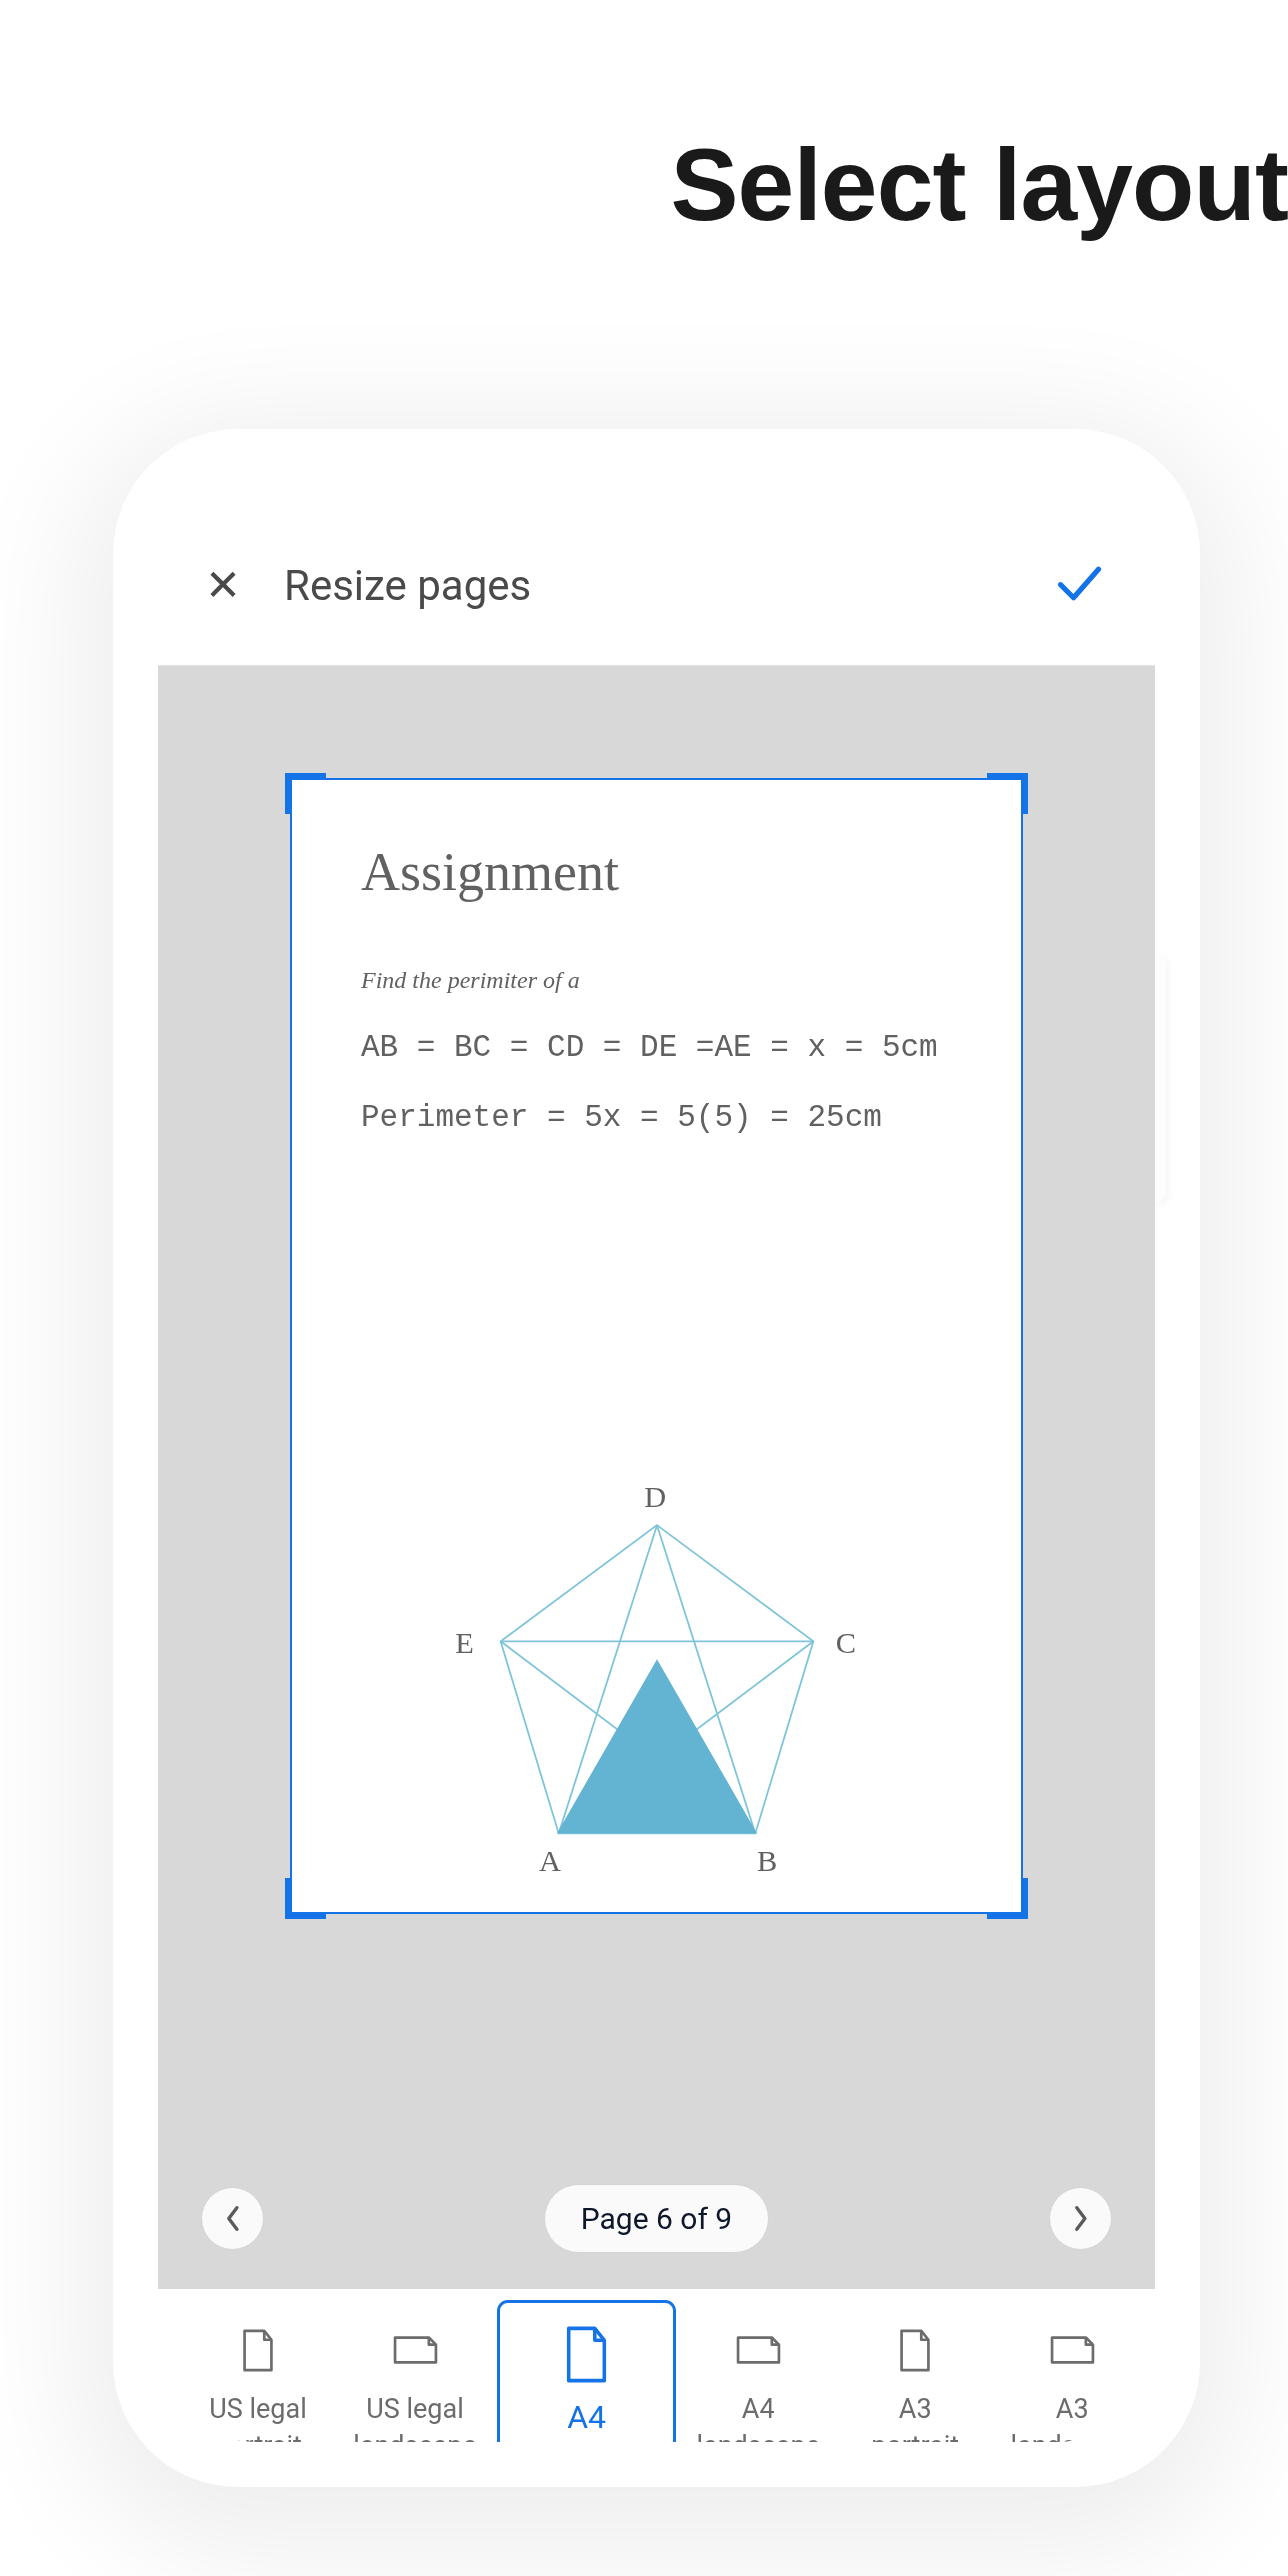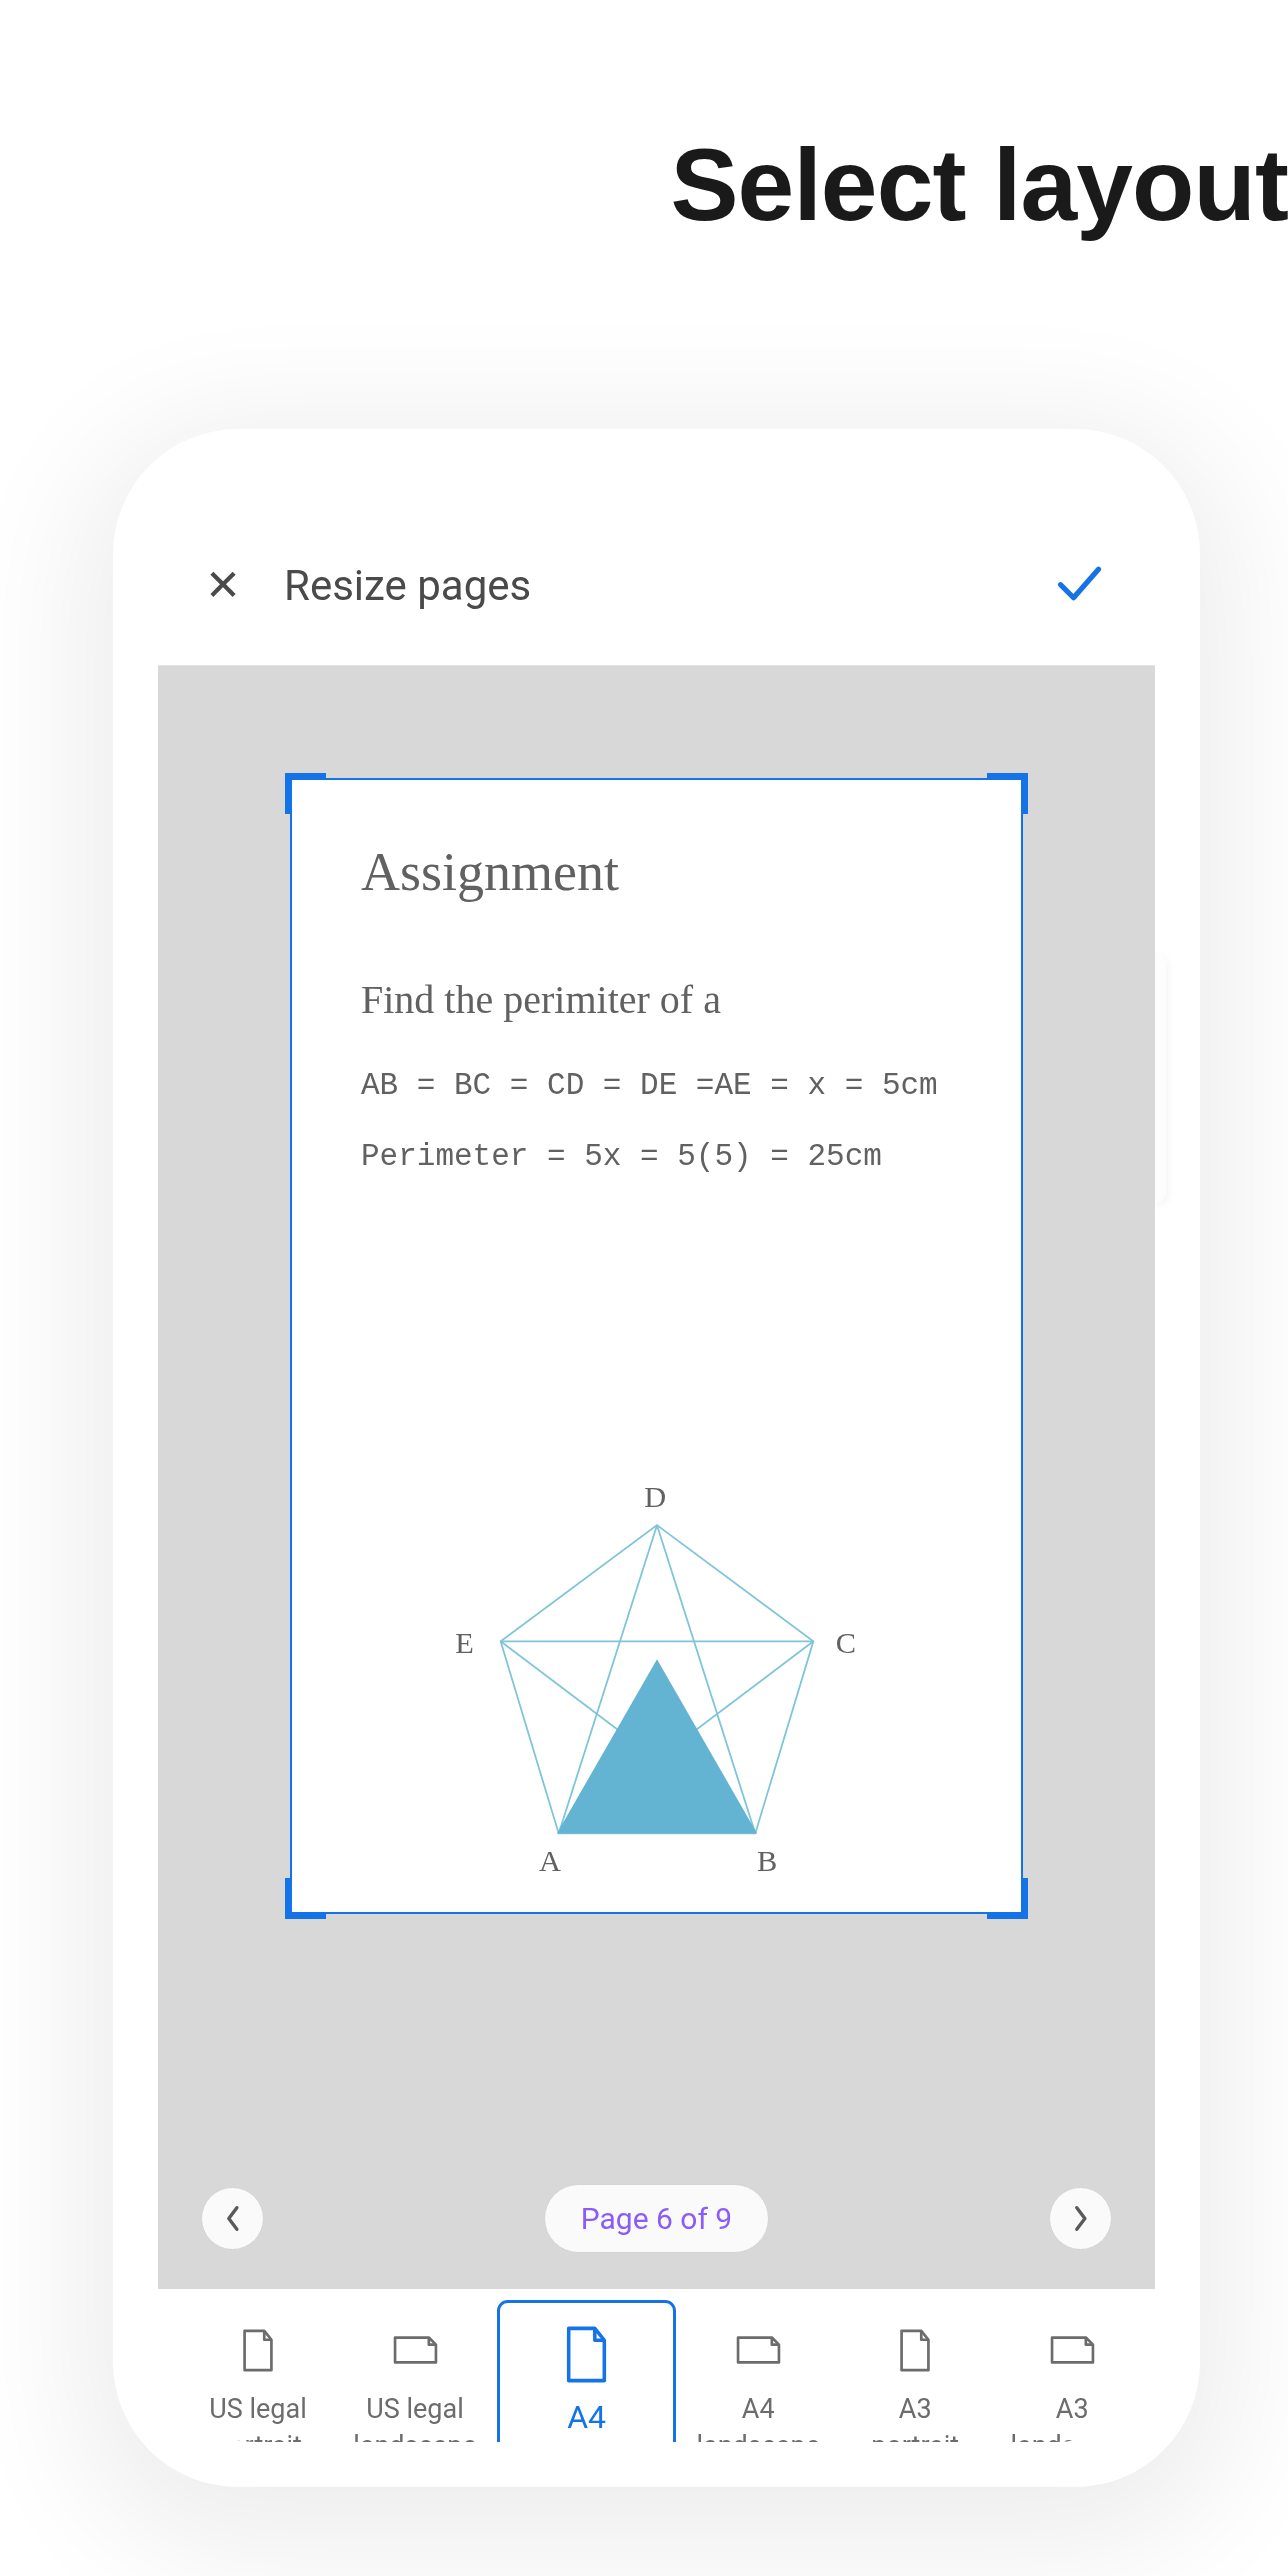--- a/index.html
+++ b/index.html
@@ -113,22 +113,23 @@
     }
     .hw {
       font-family: "Segoe Script", "Comic Sans MS", cursive;
       color: #616161;
     }
     .doc-title {
       font-size: 54px;
       margin-bottom: 49px;
     }
     .doc-line {
-      font-size: 40px;
+      font-size: 24px;
       line-height: 2.4;
+      font-style: italic;
     }
     .doc-eq {
       font-size: 31px;
       line-height: 2.1;
       margin-top: 5.4px;
       font-family: Liberation Mono, monospace;
     }
     .pentagon-area {
       position: absolute;
       bottom: 18px;
@@ -159,21 +160,21 @@
       font-size: 27px;
       color: #5a5a5a;
       cursor: pointer;
     }
     .page-badge {
       background: #fafafa;
       border: 1.8px solid #d4d4d4;
       border-radius: 36px;
       padding: 16px 36px;
       font-size: 30px;
-      color: #8b5cf6;
+      color: #0f172a;
     }
     .size-strip {
       display: flex;
       align-items: flex-start;
       height: 277px;
       padding: 18px 0 0 21.5px;
       gap: 0;
       overflow: hidden;
     }
     .size-opt {

